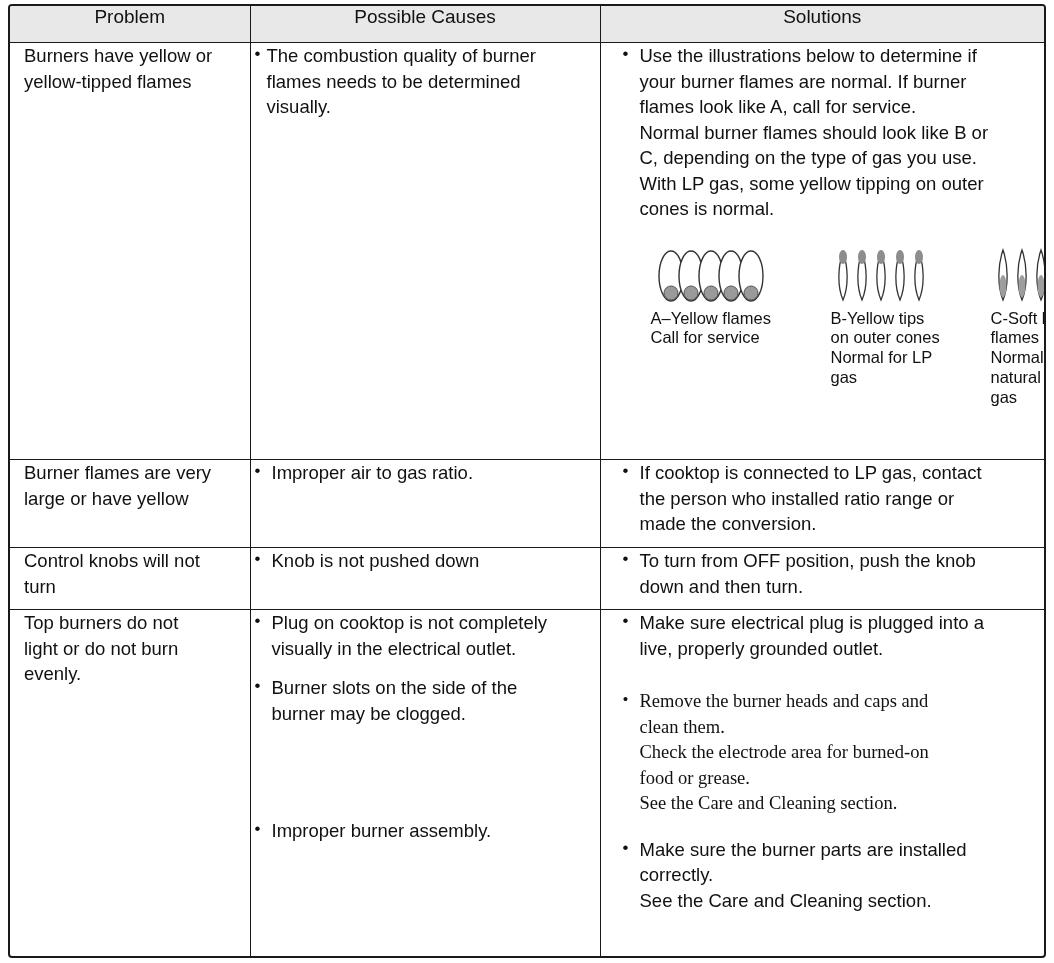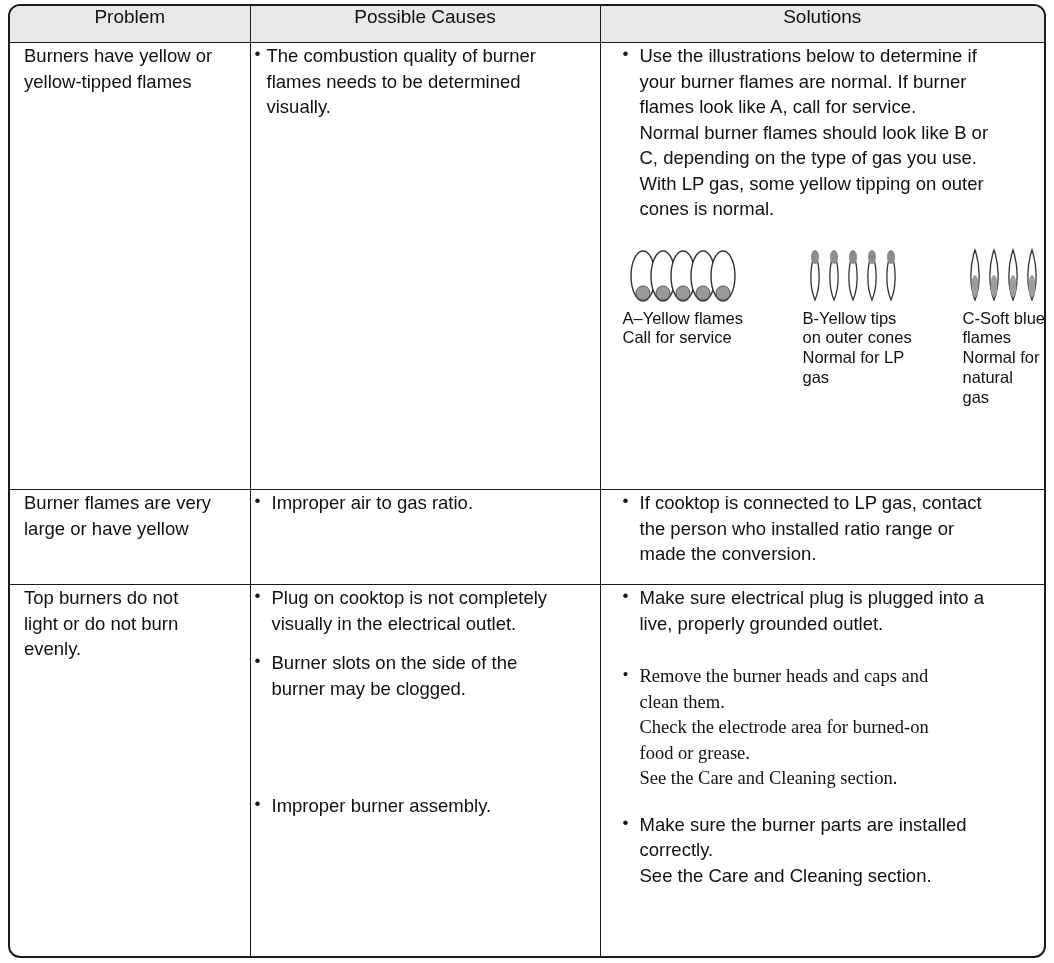--- a/index.html
+++ b/index.html
@@ -22,21 +22,21 @@
     box-sizing: border-box;
   }
 
   .table-wrap {
     position: absolute;
     left: 8px;
     top: 4px;
     width: 1038px;
     height: 954px;
     border: 2px solid #1a1a1a;
-    border-radius: 12px;
+    border-radius: 4px;
     box-sizing: border-box;
     overflow: hidden;
     background: #ffffff;
   }
 
   table.tbl {
     border-collapse: collapse;
     width: 100%;
     height: 100%;
     table-layout: fixed;
@@ -100,20 +100,21 @@
     font-size: 17px;
   }
   ul.bullets.tight > li { padding-left: 12px; }
   ul.bullets.tight > li::before { left: 0; }
 
   
   .flames-block {
     margin-top: 20px;
     display: flex;
     gap: 40px;
+    margin-left: 28px;
   }
   .flame-group {
     width: 142px;
   }
   .flame-art {
     height: 62px;
     display: flex;
     align-items: flex-end;
     justify-content: flex-start;
     gap: 2px;
@@ -257,20 +258,37 @@
           </td>
           <td class="cell solutions">
             <ul class="bullets">
               <li>If cooktop is connected to LP gas, contact
 the person who installed ratio range or
 made the conversion.</li>
             </ul>
           </td>
         </tr>
 
+        <tr>
+          <td class="cell problem">
+            <p class="plain">Control knobs will not
+turn</p>
+          </td>
+          <td class="cell causes">
+            <ul class="bullets">
+              <li>Knob is not pushed down</li>
+            </ul>
+          </td>
+          <td class="cell solutions">
+            <ul class="bullets">
+              <li>To turn from OFF position, push the knob
+  down and then turn.</li>
+            </ul>
+          </td>
+        </tr>
 
         <tr>
           <td class="cell problem">
             <p class="plain">Top burners do not
 light or do not burn
 evenly.</p>
           </td>
           <td class="cell causes">
             <ul class="bullets">
               <li>Plug on cooktop is not completely

